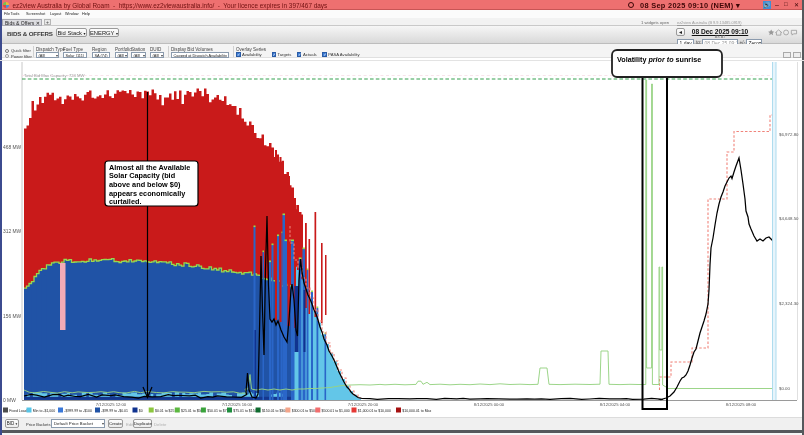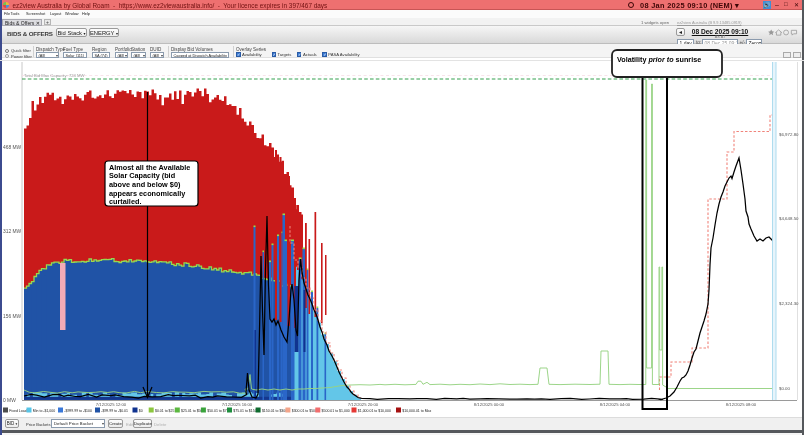--- a/index.html
+++ b/index.html
@@ -6,21 +6,21 @@
 .btn{position:absolute;background:linear-gradient(#fdfdfd,#ececec);border:1px solid #9a9a9a;border-radius:2px;color:#222;text-align:center}
 .dd{position:absolute;background:#fff;border:1px solid #8a9aad;color:#222;overflow:hidden;white-space:nowrap}
 .lbl{position:absolute;font-size:4.6px;color:#444;white-space:nowrap}
 .caret{float:right;font-size:4px;color:#444}
 </style></head><body>
 
 <div class="abs" style="left:0;top:0;width:804px;height:10px;background:#ee7070;border-bottom:1px solid #c85555">
  <div class="abs" style="left:3px;top:2px;width:6px;height:6px;border-radius:50%;background:conic-gradient(#e8b93c 0 25%,#4a90d9 25% 50%,#d94a4a 50% 75%,#7ac14e 75%)"></div>
  <div class="abs" style="left:12.5px;top:1.5px;font-size:6.4px;color:#701010;white-space:nowrap">ez2view Australia by Global Roam&nbsp; -&nbsp; https;//www.ez2viewaustralia.info/&nbsp; -&nbsp; Your licence expires in 397/467 days</div>
  <div class="abs" style="left:628px;top:1.5px;width:6px;height:6px;border-radius:50%;border:1px solid #3d0606"></div>
- <div class="abs" style="left:640px;top:1px;font-size:7.4px;font-weight:bold;color:#3d0606;white-space:nowrap;letter-spacing:0.3px">08 Jan 2025 09:10 (NEM) ▾</div>
+ <div class="abs" style="left:640px;top:1px;font-size:7.4px;font-weight:bold;color:#3d0606;white-space:nowrap;letter-spacing:0.3px">08 Sep 2025 09:10 (NEM) ▾</div>
  <div class="abs" style="left:763px;top:1px;width:8px;height:8px;background:#3f8fd6;color:#fff;font-size:6px;text-align:center;line-height:8px">🔊</div>
  <div class="abs" style="left:775px;top:1px;font-size:7px;color:#3d0606">–</div>
  <div class="abs" style="left:784px;top:1px;font-size:6px;color:#3d0606">□</div>
  <div class="abs" style="left:794px;top:1px;font-size:6px;color:#3d0606">✕</div>
 </div>
 
 <div class="abs" style="left:0;top:10px;width:804px;height:8px;background:#fbfbfb">
  <div class="abs" style="left:4px;top:2px;font-size:3.8px;color:#222">File</div>
  <div class="abs" style="left:10.5px;top:2px;font-size:3.8px;color:#222">Tools</div>
  <div class="abs" style="left:26px;top:2px;font-size:3.8px;color:#222">Screenshot</div>

